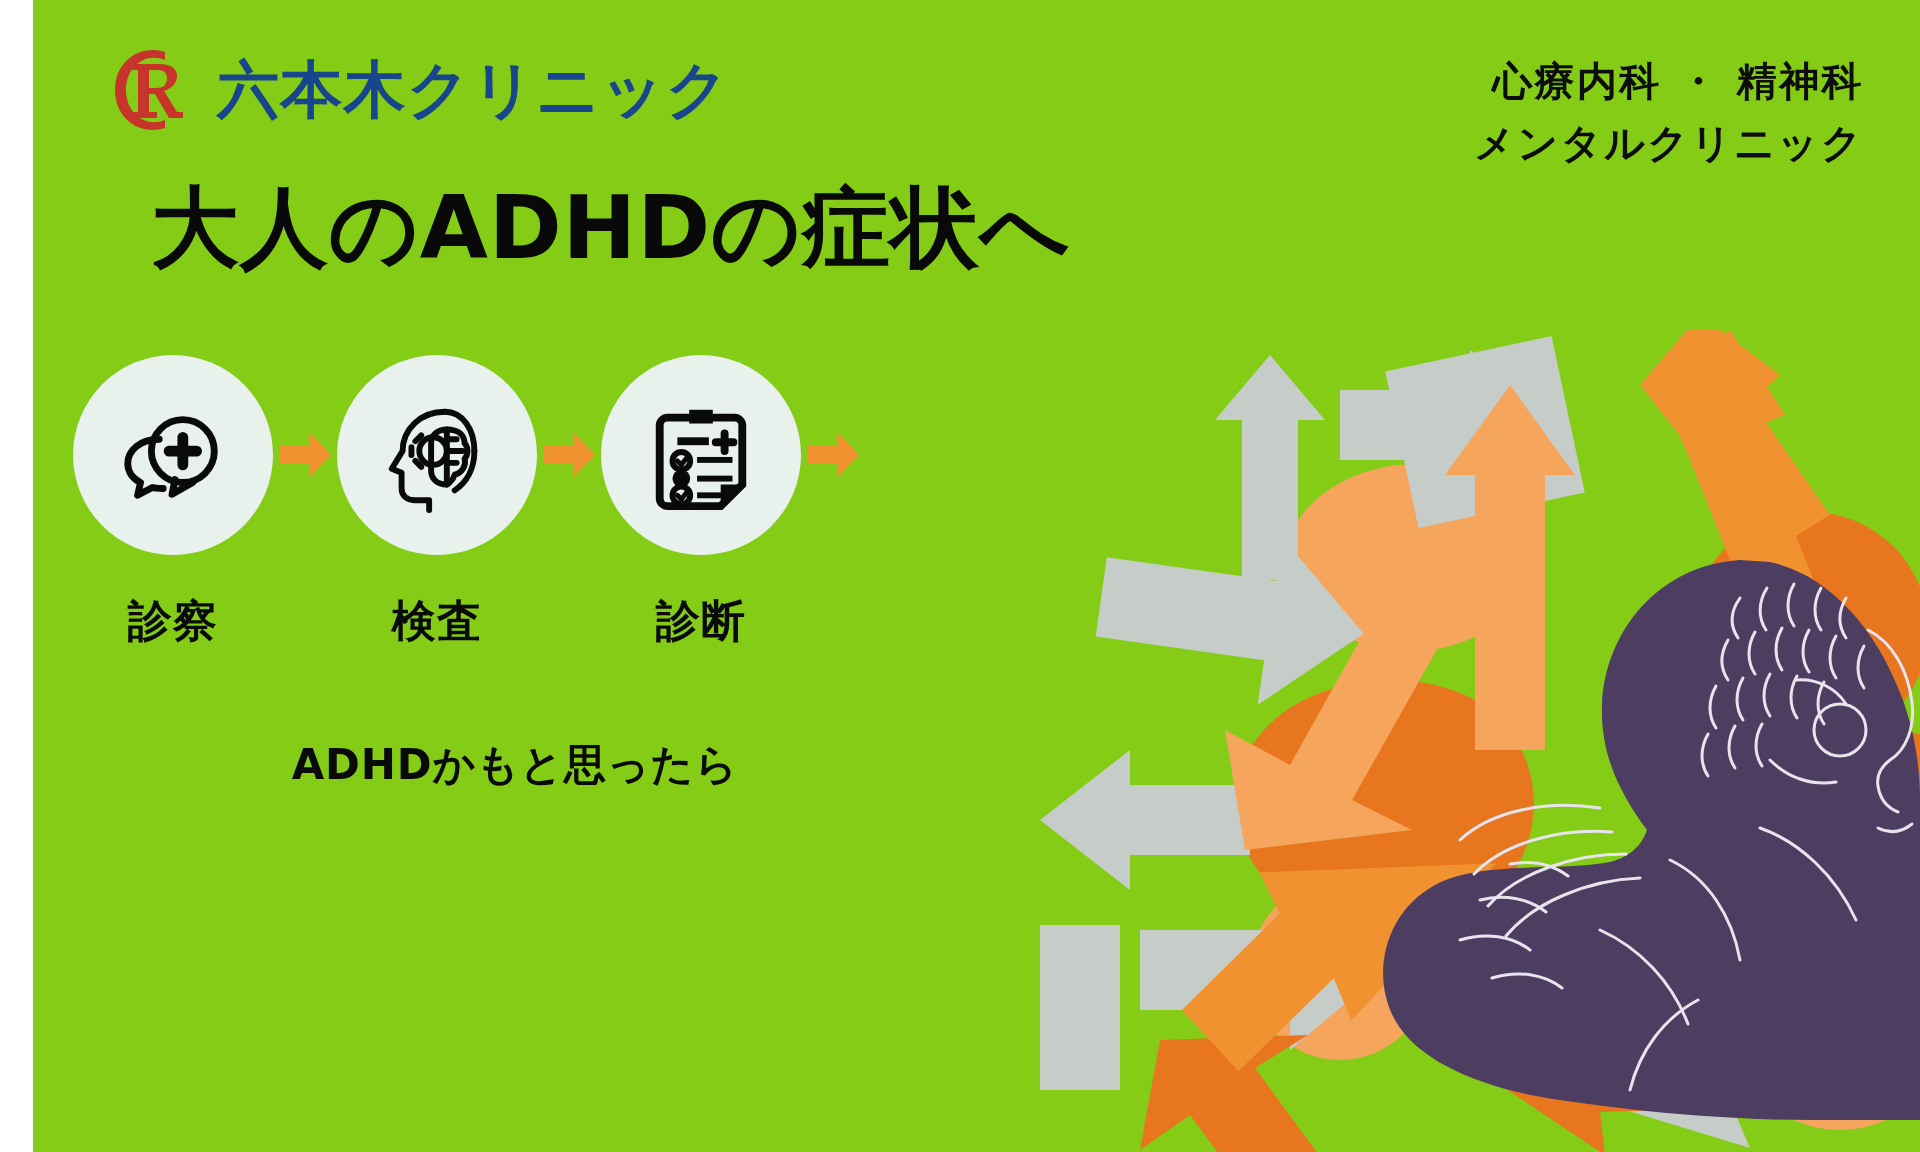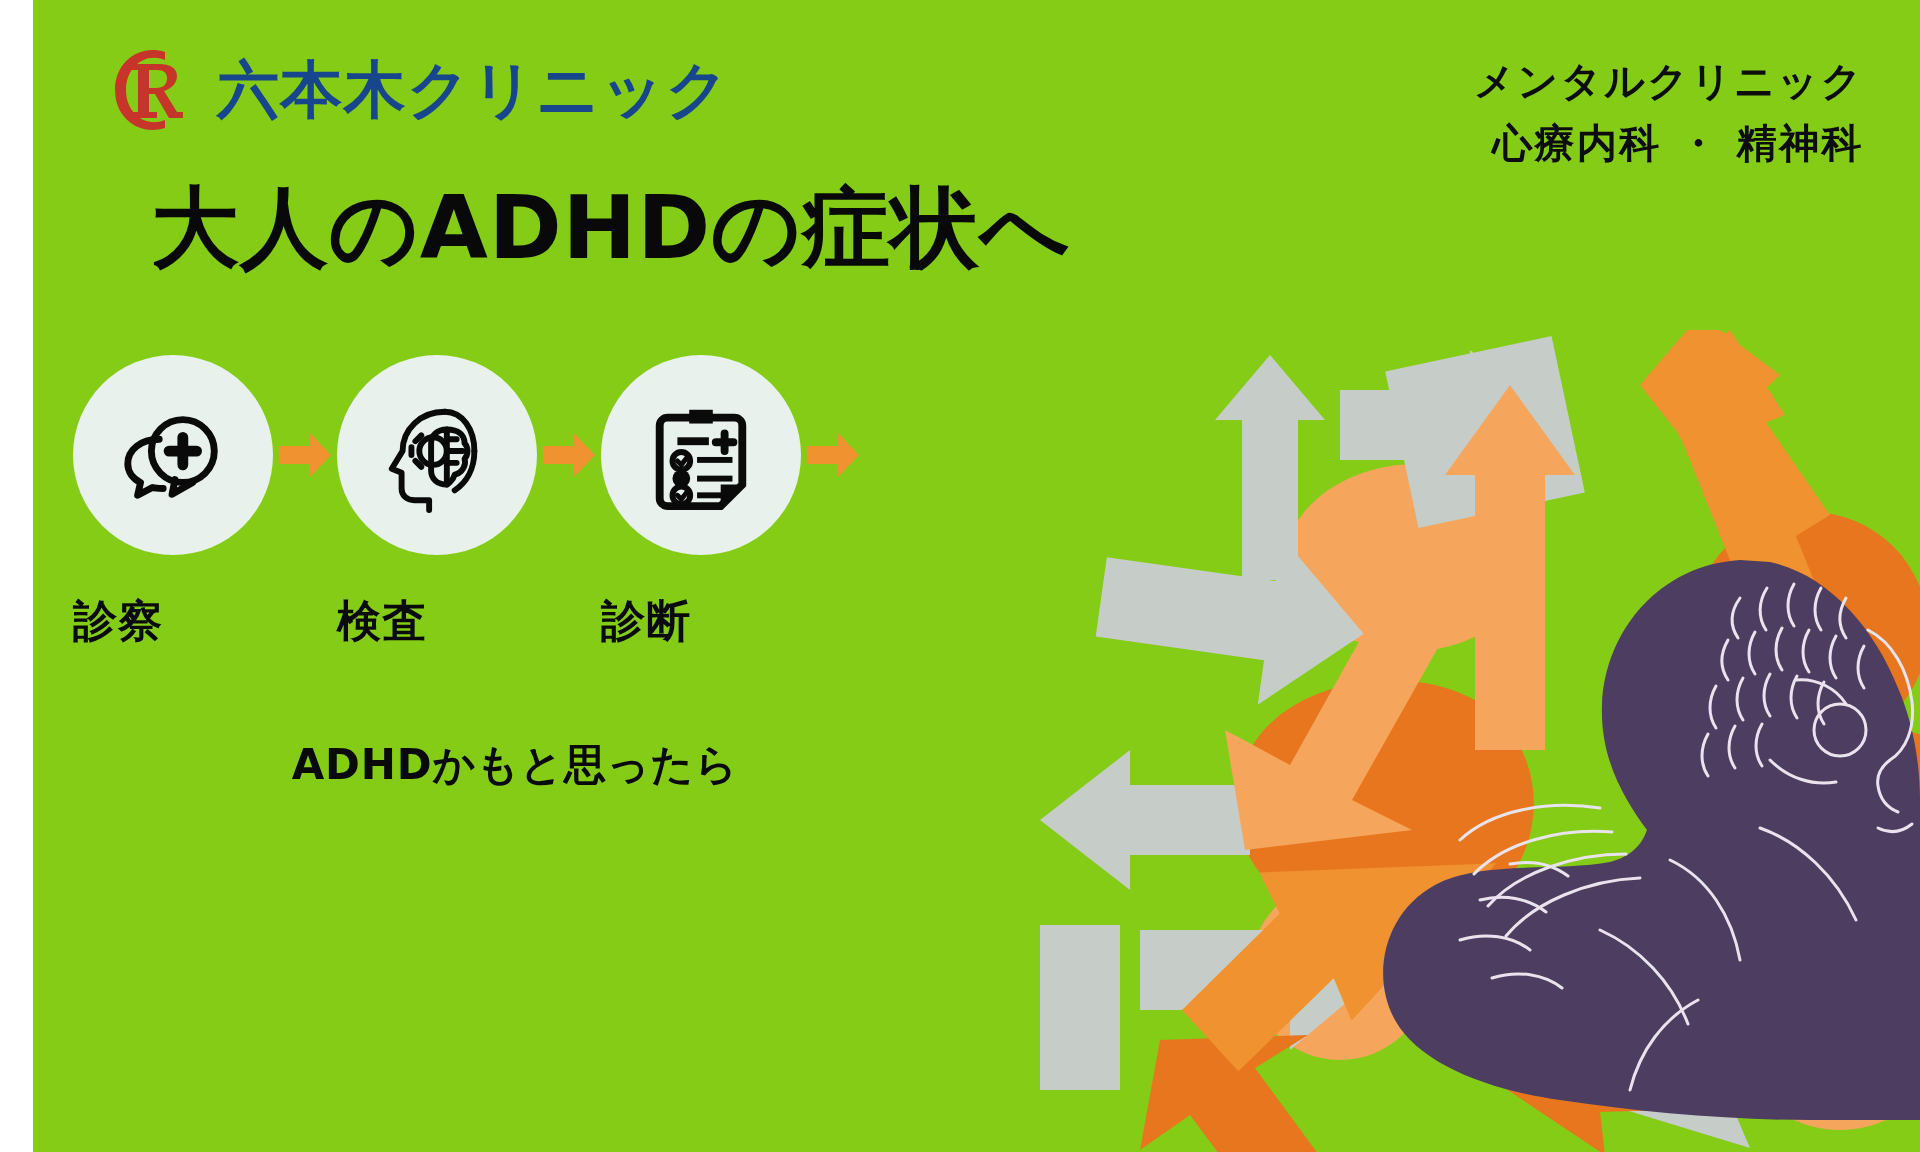--- a/index.html
+++ b/index.html
@@ -17,21 +17,21 @@
   .logo-name{font-size:62px;font-weight:700;color:#18468c;letter-spacing:.02em;line-height:1;white-space:nowrap;}
 
   .subspec{position:absolute;right:56px;top:50px;text-align:right;}
   .subspec div{font-size:40px;font-weight:700;color:#0d0d0d;letter-spacing:.06em;line-height:1.55;white-space:nowrap;}
 
   
   .headline{position:absolute;left:118px;top:184px;font-size:88px;font-weight:800;color:#090909;letter-spacing:.01em;line-height:1;white-space:nowrap;}
 
   
   .steps{position:absolute;left:40px;top:355px;display:flex;align-items:flex-start;}
-  .step{width:200px;display:flex;flex-direction:column;align-items:flex-start;}
+  .step{width:200px;display:flex;flex-direction:column;align-items:center;}
   .bubble{width:200px;height:200px;border-radius:50%;background:#e9f1ec;display:flex;align-items:center;justify-content:center;}
   .bubble svg{width:118px;height:118px;display:block;}
   .step-label{margin-top:44px;font-size:44px;font-weight:800;color:#0a0a0a;letter-spacing:.03em;line-height:1;}
   .arrow-gap{width:64px;height:200px;display:flex;align-items:center;justify-content:center;}
   .arrow-gap svg{width:52px;height:46px;display:block;}
 
   
   .cta{position:absolute;left:232px;top:735px;text-align:center;width:500px;}
   .cta div{font-size:42px;font-weight:800;color:#0a0a0a;letter-spacing:.02em;line-height:1.42;white-space:nowrap;}
 
@@ -48,22 +48,22 @@
     <span class="logo-mark">
       <svg viewBox="0 0 104 104" xmlns="http://www.w3.org/2000/svg">
         <path d="M70 14 C44 6 20 24 20 52 C20 80 44 98 70 90 L70 82 C50 90 31 75 31 52 C31 29 50 14 70 22 Z" fill="#c7352a"></path>
         <path d="M36 26 L36 32 L43 32 L43 74 L36 74 L36 80 L62 80 L62 74 L54 74 L54 56 L60 56 L74 80 L88 80 L88 74 L82 74 L69 53 C78 50 82 44 82 38 C82 30 75 26 64 26 Z M54 32 L62 32 C69 32 72 35 72 40 C72 46 69 50 61 50 L54 50 Z" fill="#c7352a"></path>
       </svg>
     </span>
     <span class="logo-name">六本木クリニック</span>
   </div>
 
   <div class="subspec">
+    <div>心療内科 ・ 精神科</div>
     <div>メンタルクリニック</div>
-    <div>心療内科 ・ 精神科</div>
   </div>
 
   <div class="headline">大人のADHDの症状へ</div>
 
   <div class="steps">
 
     <div class="step">
       <div class="bubble">
         <span>
         <svg viewBox="0 0 120 120" fill="none" stroke="#0a0a0a" stroke-width="7" stroke-linecap="round" stroke-linejoin="round" xmlns="http://www.w3.org/2000/svg">

